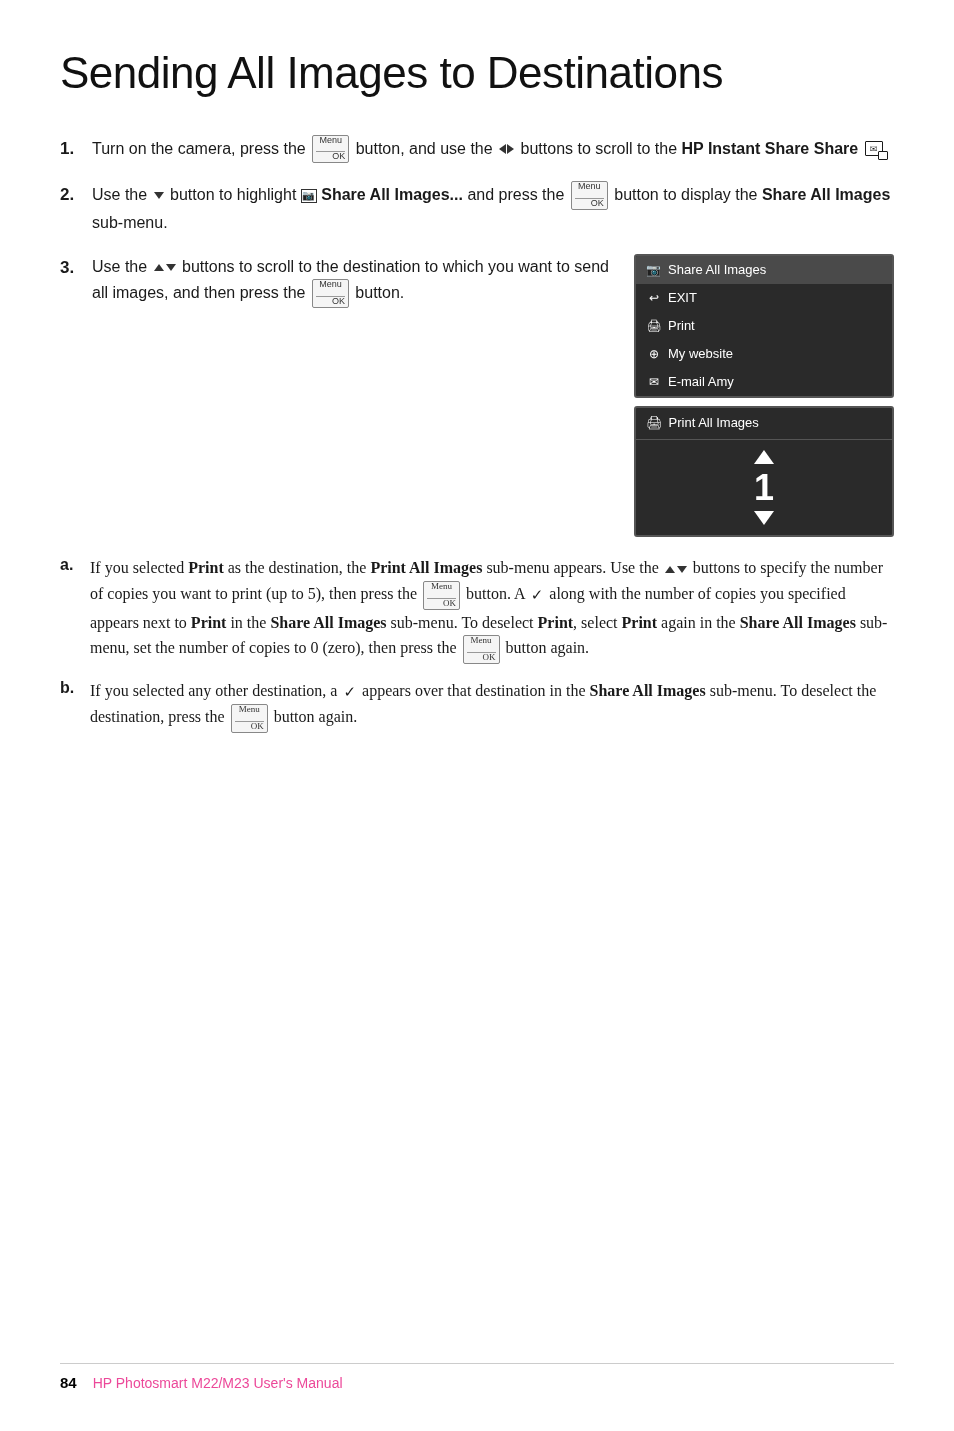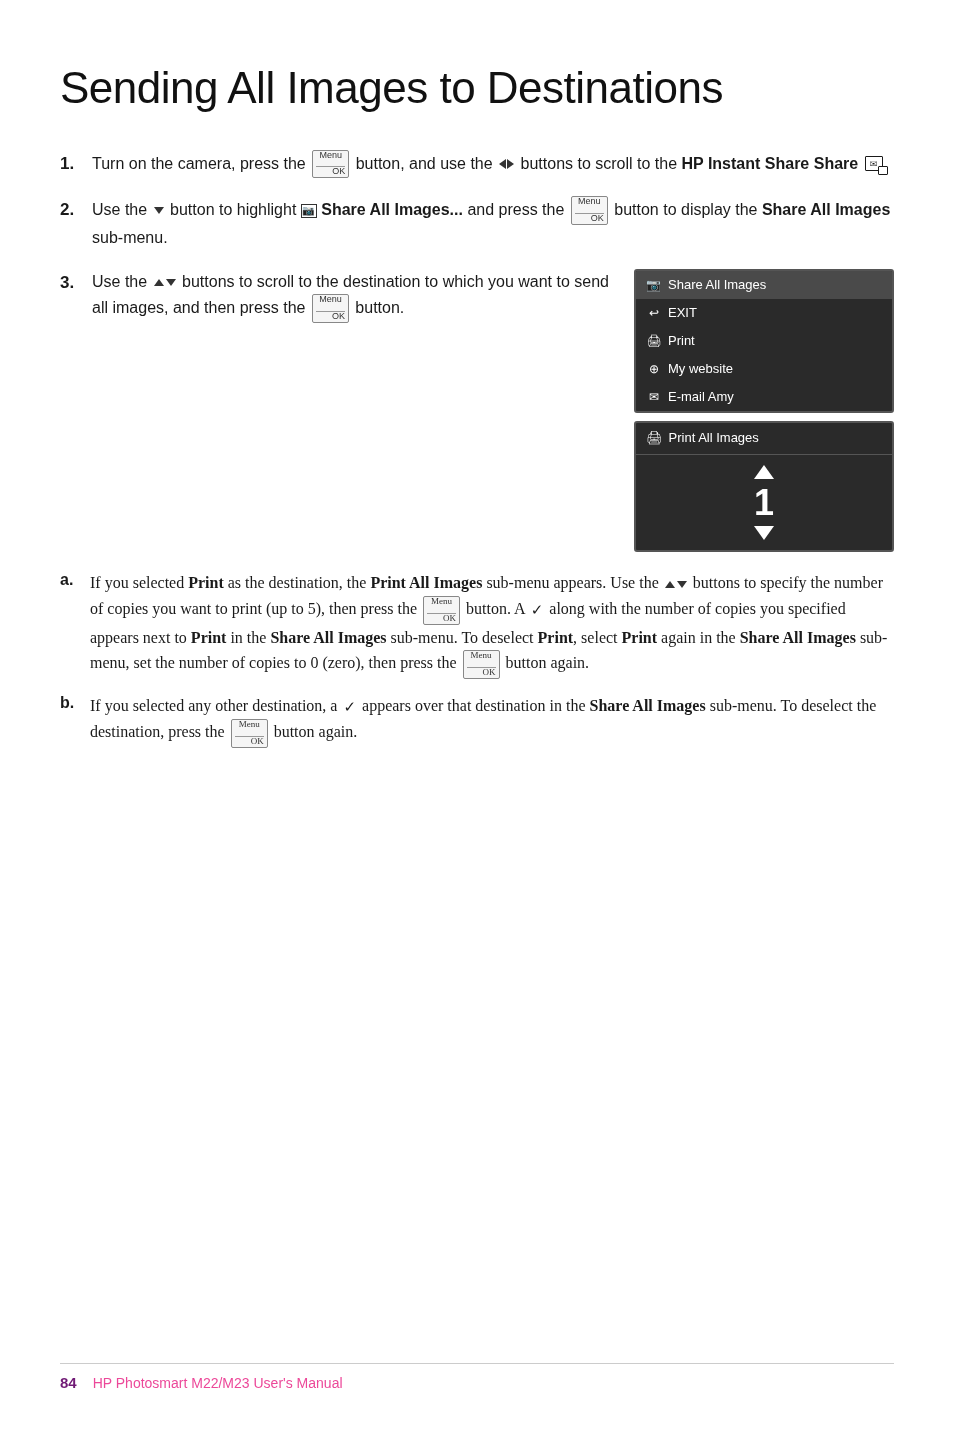--- a/index.html
+++ b/index.html
@@ -19,21 +19,20 @@
       max-width: 954px;
     }
 
     h1 {
       font-size: 44px;
       font-weight: 300;
       line-height: 1.15;
       margin-bottom: 36px;
       color: #111;
       letter-spacing: -0.5px;
-      margin-top: 15px;
     }
 
     .steps {
       list-style: none;
     }
 
     .step {
       display: flex;
       margin-bottom: 18px;
       line-height: 1.55;
@@ -288,21 +287,21 @@
       border-top: 1px solid #ccc;
       padding-top: 10px;
       display: flex;
       align-items: center;
       gap: 16px;
     }
 
     .footer-page {
       font-size: 15px;
       font-weight: bold;
-      color: #701a75;
+      color: #000000;
     }
 
     .footer-text {
       font-size: 14px;
       color: #ec4899;
     }
 
     .share-menu-icon {
       display: inline-flex;
       align-items: center;

